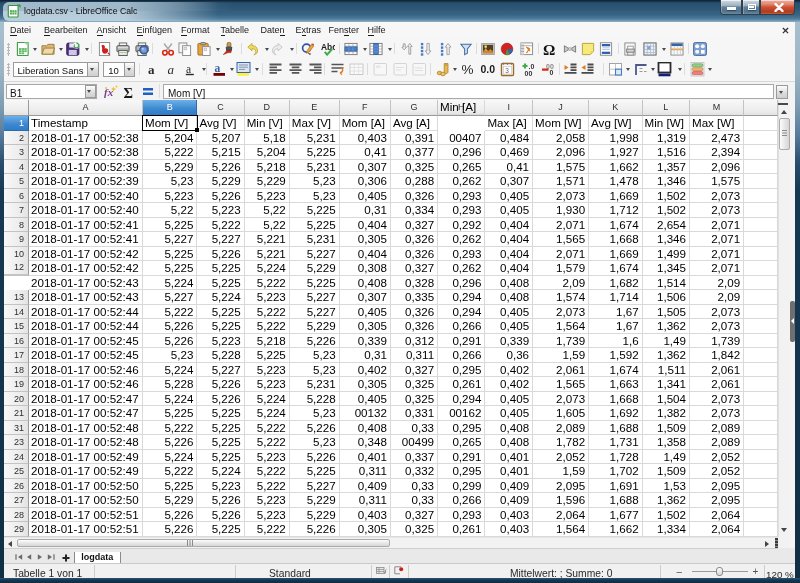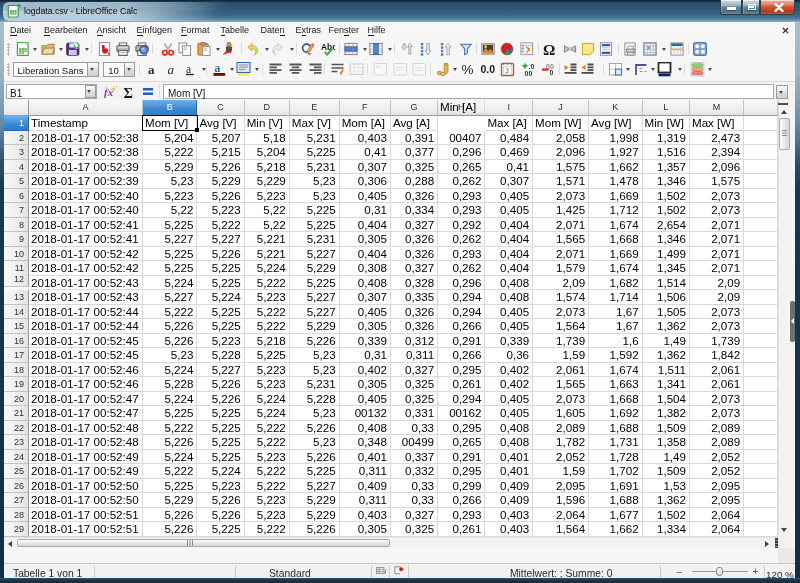--- a/index.html
+++ b/index.html
@@ -561,21 +561,21 @@
       <div class="rhdr" style="top:103.0px;height:14.5px;line-height:14.5px">7</div>
       <div class="cell txt" style="left:25px;top:103.0px;width:114px;height:14.5px;line-height:13.5px">2018-01-17 00:52:40</div>
       <div class="cell num" style="left:139px;top:103.0px;width:54.400000000000006px;height:14.5px;line-height:13.5px">5,22</div>
       <div class="cell num" style="left:193.4px;top:103.0px;width:47.29999999999998px;height:14.5px;line-height:13.5px">5,223</div>
       <div class="cell num" style="left:240.7px;top:103.0px;width:45.10000000000002px;height:14.5px;line-height:13.5px">5,22</div>
       <div class="cell num" style="left:285.8px;top:103.0px;width:49.89999999999998px;height:14.5px;line-height:13.5px">5,225</div>
       <div class="cell num" style="left:335.7px;top:103.0px;width:51.19999999999999px;height:14.5px;line-height:13.5px">0,31</div>
       <div class="cell num" style="left:386.9px;top:103.0px;width:47.200000000000045px;height:14.5px;line-height:13.5px">0,334</div>
       <div class="cell num" style="left:434.1px;top:103.0px;width:47.299999999999955px;height:14.5px;line-height:13.5px">0,293</div>
       <div class="cell num" style="left:481.4px;top:103.0px;width:47.700000000000045px;height:14.5px;line-height:13.5px">0,405</div>
-      <div class="cell num" style="left:529.1px;top:103.0px;width:56.0px;height:14.5px;line-height:13.5px">1,425</div>
+      <div class="cell num" style="left:529.1px;top:103.0px;width:56.0px;height:14.5px;line-height:13.5px">1,930</div>
       <div class="cell num" style="left:585.1px;top:103.0px;width:53.5px;height:14.5px;line-height:13.5px">1,712</div>
       <div class="cell num" style="left:638.6px;top:103.0px;width:47.39999999999998px;height:14.5px;line-height:13.5px">1,502</div>
       <div class="cell num" style="left:686px;top:103.0px;width:54.200000000000045px;height:14.5px;line-height:13.5px">2,073</div>
       <div class="cell" style="left:740.2px;top:103.0px;width:33.799999999999955px;height:14.5px"></div>
       <div class="rhdr" style="top:117.5px;height:14.5px;line-height:14.5px">8</div>
       <div class="cell txt" style="left:25px;top:117.5px;width:114px;height:14.5px;line-height:13.5px">2018-01-17 00:52:41</div>
       <div class="cell num" style="left:139px;top:117.5px;width:54.400000000000006px;height:14.5px;line-height:13.5px">5,225</div>
       <div class="cell num" style="left:193.4px;top:117.5px;width:47.29999999999998px;height:14.5px;line-height:13.5px">5,222</div>
       <div class="cell num" style="left:240.7px;top:117.5px;width:45.10000000000002px;height:14.5px;line-height:13.5px">5,22</div>
       <div class="cell num" style="left:285.8px;top:117.5px;width:49.89999999999998px;height:14.5px;line-height:13.5px">5,225</div>
@@ -626,21 +626,21 @@
       <div class="cell num" style="left:285.8px;top:161.0px;width:49.89999999999998px;height:14.5px;line-height:13.5px">5,229</div>
       <div class="cell num" style="left:335.7px;top:161.0px;width:51.19999999999999px;height:14.5px;line-height:13.5px">0,308</div>
       <div class="cell num" style="left:386.9px;top:161.0px;width:47.200000000000045px;height:14.5px;line-height:13.5px">0,327</div>
       <div class="cell num" style="left:434.1px;top:161.0px;width:47.299999999999955px;height:14.5px;line-height:13.5px">0,262</div>
       <div class="cell num" style="left:481.4px;top:161.0px;width:47.700000000000045px;height:14.5px;line-height:13.5px">0,404</div>
       <div class="cell num" style="left:529.1px;top:161.0px;width:56.0px;height:14.5px;line-height:13.5px">1,579</div>
       <div class="cell num" style="left:585.1px;top:161.0px;width:53.5px;height:14.5px;line-height:13.5px">1,674</div>
       <div class="cell num" style="left:638.6px;top:161.0px;width:47.39999999999998px;height:14.5px;line-height:13.5px">1,345</div>
       <div class="cell num" style="left:686px;top:161.0px;width:54.200000000000045px;height:14.5px;line-height:13.5px">2,071</div>
       <div class="cell" style="left:740.2px;top:161.0px;width:33.799999999999955px;height:14.5px"></div>
-      <div class="rhdr" style="top:172px;height:14.5px;line-height:14.5px">12</div>
+      <div class="rhdr" style="top:160px;height:14.5px;line-height:14.5px">12</div>
       <div class="cell txt" style="left:25px;top:175.5px;width:114px;height:14.5px;line-height:13.5px">2018-01-17 00:52:43</div>
       <div class="cell num" style="left:139px;top:175.5px;width:54.400000000000006px;height:14.5px;line-height:13.5px">5,224</div>
       <div class="cell num" style="left:193.4px;top:175.5px;width:47.29999999999998px;height:14.5px;line-height:13.5px">5,225</div>
       <div class="cell num" style="left:240.7px;top:175.5px;width:45.10000000000002px;height:14.5px;line-height:13.5px">5,222</div>
       <div class="cell num" style="left:285.8px;top:175.5px;width:49.89999999999998px;height:14.5px;line-height:13.5px">5,225</div>
       <div class="cell num" style="left:335.7px;top:175.5px;width:51.19999999999999px;height:14.5px;line-height:13.5px">0,408</div>
       <div class="cell num" style="left:386.9px;top:175.5px;width:47.200000000000045px;height:14.5px;line-height:13.5px">0,328</div>
       <div class="cell num" style="left:434.1px;top:175.5px;width:47.299999999999955px;height:14.5px;line-height:13.5px">0,296</div>
       <div class="cell num" style="left:481.4px;top:175.5px;width:47.700000000000045px;height:14.5px;line-height:13.5px">0,408</div>
       <div class="cell num" style="left:529.1px;top:175.5px;width:56.0px;height:14.5px;line-height:13.5px">2,09</div>
@@ -776,21 +776,21 @@
       <div class="cell num" style="left:285.8px;top:306.0px;width:49.89999999999998px;height:14.5px;line-height:13.5px">5,23</div>
       <div class="cell num" style="left:335.7px;top:306.0px;width:51.19999999999999px;height:14.5px;line-height:13.5px">00132</div>
       <div class="cell num" style="left:386.9px;top:306.0px;width:47.200000000000045px;height:14.5px;line-height:13.5px">0,331</div>
       <div class="cell num" style="left:434.1px;top:306.0px;width:47.299999999999955px;height:14.5px;line-height:13.5px">00162</div>
       <div class="cell num" style="left:481.4px;top:306.0px;width:47.700000000000045px;height:14.5px;line-height:13.5px">0,405</div>
       <div class="cell num" style="left:529.1px;top:306.0px;width:56.0px;height:14.5px;line-height:13.5px">1,605</div>
       <div class="cell num" style="left:585.1px;top:306.0px;width:53.5px;height:14.5px;line-height:13.5px">1,692</div>
       <div class="cell num" style="left:638.6px;top:306.0px;width:47.39999999999998px;height:14.5px;line-height:13.5px">1,382</div>
       <div class="cell num" style="left:686px;top:306.0px;width:54.200000000000045px;height:14.5px;line-height:13.5px">2,073</div>
       <div class="cell" style="left:740.2px;top:306.0px;width:33.799999999999955px;height:14.5px"></div>
-      <div class="rhdr" style="top:320.5px;height:14.5px;line-height:14.5px">22</div>
+      <div class="rhdr" style="top:320.5px;height:14.5px;line-height:14.5px">31</div>
       <div class="cell txt" style="left:25px;top:320.5px;width:114px;height:14.5px;line-height:13.5px">2018-01-17 00:52:48</div>
       <div class="cell num" style="left:139px;top:320.5px;width:54.400000000000006px;height:14.5px;line-height:13.5px">5,222</div>
       <div class="cell num" style="left:193.4px;top:320.5px;width:47.29999999999998px;height:14.5px;line-height:13.5px">5,225</div>
       <div class="cell num" style="left:240.7px;top:320.5px;width:45.10000000000002px;height:14.5px;line-height:13.5px">5,222</div>
       <div class="cell num" style="left:285.8px;top:320.5px;width:49.89999999999998px;height:14.5px;line-height:13.5px">5,226</div>
       <div class="cell num" style="left:335.7px;top:320.5px;width:51.19999999999999px;height:14.5px;line-height:13.5px">0,408</div>
       <div class="cell num" style="left:386.9px;top:320.5px;width:47.200000000000045px;height:14.5px;line-height:13.5px">0,33</div>
       <div class="cell num" style="left:434.1px;top:320.5px;width:47.299999999999955px;height:14.5px;line-height:13.5px">0,295</div>
       <div class="cell num" style="left:481.4px;top:320.5px;width:47.700000000000045px;height:14.5px;line-height:13.5px">0,408</div>
       <div class="cell num" style="left:529.1px;top:320.5px;width:56.0px;height:14.5px;line-height:13.5px">2,089</div>
@@ -916,20 +916,40 @@
     <span class="arr" style="left:8px;top:541px;border-top:3px solid transparent;border-bottom:3px solid transparent;border-right:4px solid #444"></span>
     <div class="thumb" style="left:17px;top:538.5px;width:373px;height:8.5px"></div>
     <div class="abs" style="left:187px;top:540px;width:1px;height:5.5px;background:#8a8a8a;box-shadow:2.5px 0 0 #8a8a8a,5px 0 0 #8a8a8a"></div>
     <span class="arr" style="left:765px;top:541px;border-top:3px solid transparent;border-bottom:3px solid transparent;border-left:4px solid #444"></span>
     <div class="abs" style="left:775px;top:538px;width:3px;height:9.5px;background:repeating-linear-gradient(#3c3c3c 0,#3c3c3c 2px,#8a8a8a 2px,#8a8a8a 3px)"></div>
     <div class="abs" style="left:778px;top:537px;width:12px;height:10.5px;background:#f2f2f2"></div>
     <div class="abs" id="sbstrip"></div>
     <div class="abs" id="sbhandle">
       <span class="arr" style="left:1px;top:17px;border-top:3px solid transparent;border-bottom:3px solid transparent;border-right:3.5px solid #fff"></span>
     </div>
+    <div class="abs" id="tabs">
+      <svg class="ic" style="left:10.5px;top:5.5px" width="8" height="6" viewBox="0 0 8 6">
+        <path d="M1 0.3 v5.4" stroke="#6a6a6a" stroke-width="1.2"></path>
+        <path d="M7.2 0.3 L3 3 L7.2 5.7 Z" fill="#6a6a6a"></path>
+      </svg>
+      <svg class="ic" style="left:22px;top:5.5px" width="6" height="6" viewBox="0 0 6 6">
+        <path d="M5.2 0.3 L1 3 L5.2 5.7 Z" fill="#6a6a6a"></path>
+      </svg>
+      <svg class="ic" style="left:32.5px;top:5.5px" width="6" height="6" viewBox="0 0 6 6">
+        <path d="M0.8 0.3 L5 3 L0.8 5.7 Z" fill="#6a6a6a"></path>
+      </svg>
+      <svg class="ic" style="left:43px;top:5.5px" width="8" height="6" viewBox="0 0 8 6">
+        <path d="M7 0.3 v5.4" stroke="#6a6a6a" stroke-width="1.2"></path>
+        <path d="M0.8 0.3 L5 3 L0.8 5.7 Z" fill="#6a6a6a"></path>
+      </svg>
+      <svg class="ic" style="left:58px;top:5px" width="8" height="8" viewBox="0 0 8 8">
+        <path d="M4 0.5 v7 M0.5 4 h7" stroke="#222" stroke-width="2"></path>
+      </svg>
+      <div id="sheettab">logdata</div>
+    </div>
     <div class="abs" id="tabsR"></div>
     <div class="abs" id="status">
       <span class="st" style="left:9px">Tabelle 1 von 1</span>
       <span class="stsep" style="left:89.5px"></span>
       <span class="stsep" style="left:231px"></span>
       <span class="stsep" style="left:367px"></span>
       <span class="stsep" style="left:385px"></span>
       <span class="stsep" style="left:403.5px"></span>
       <span class="stsep" style="left:655.5px"></span>
       <span class="stsep" style="left:759.5px"></span>

